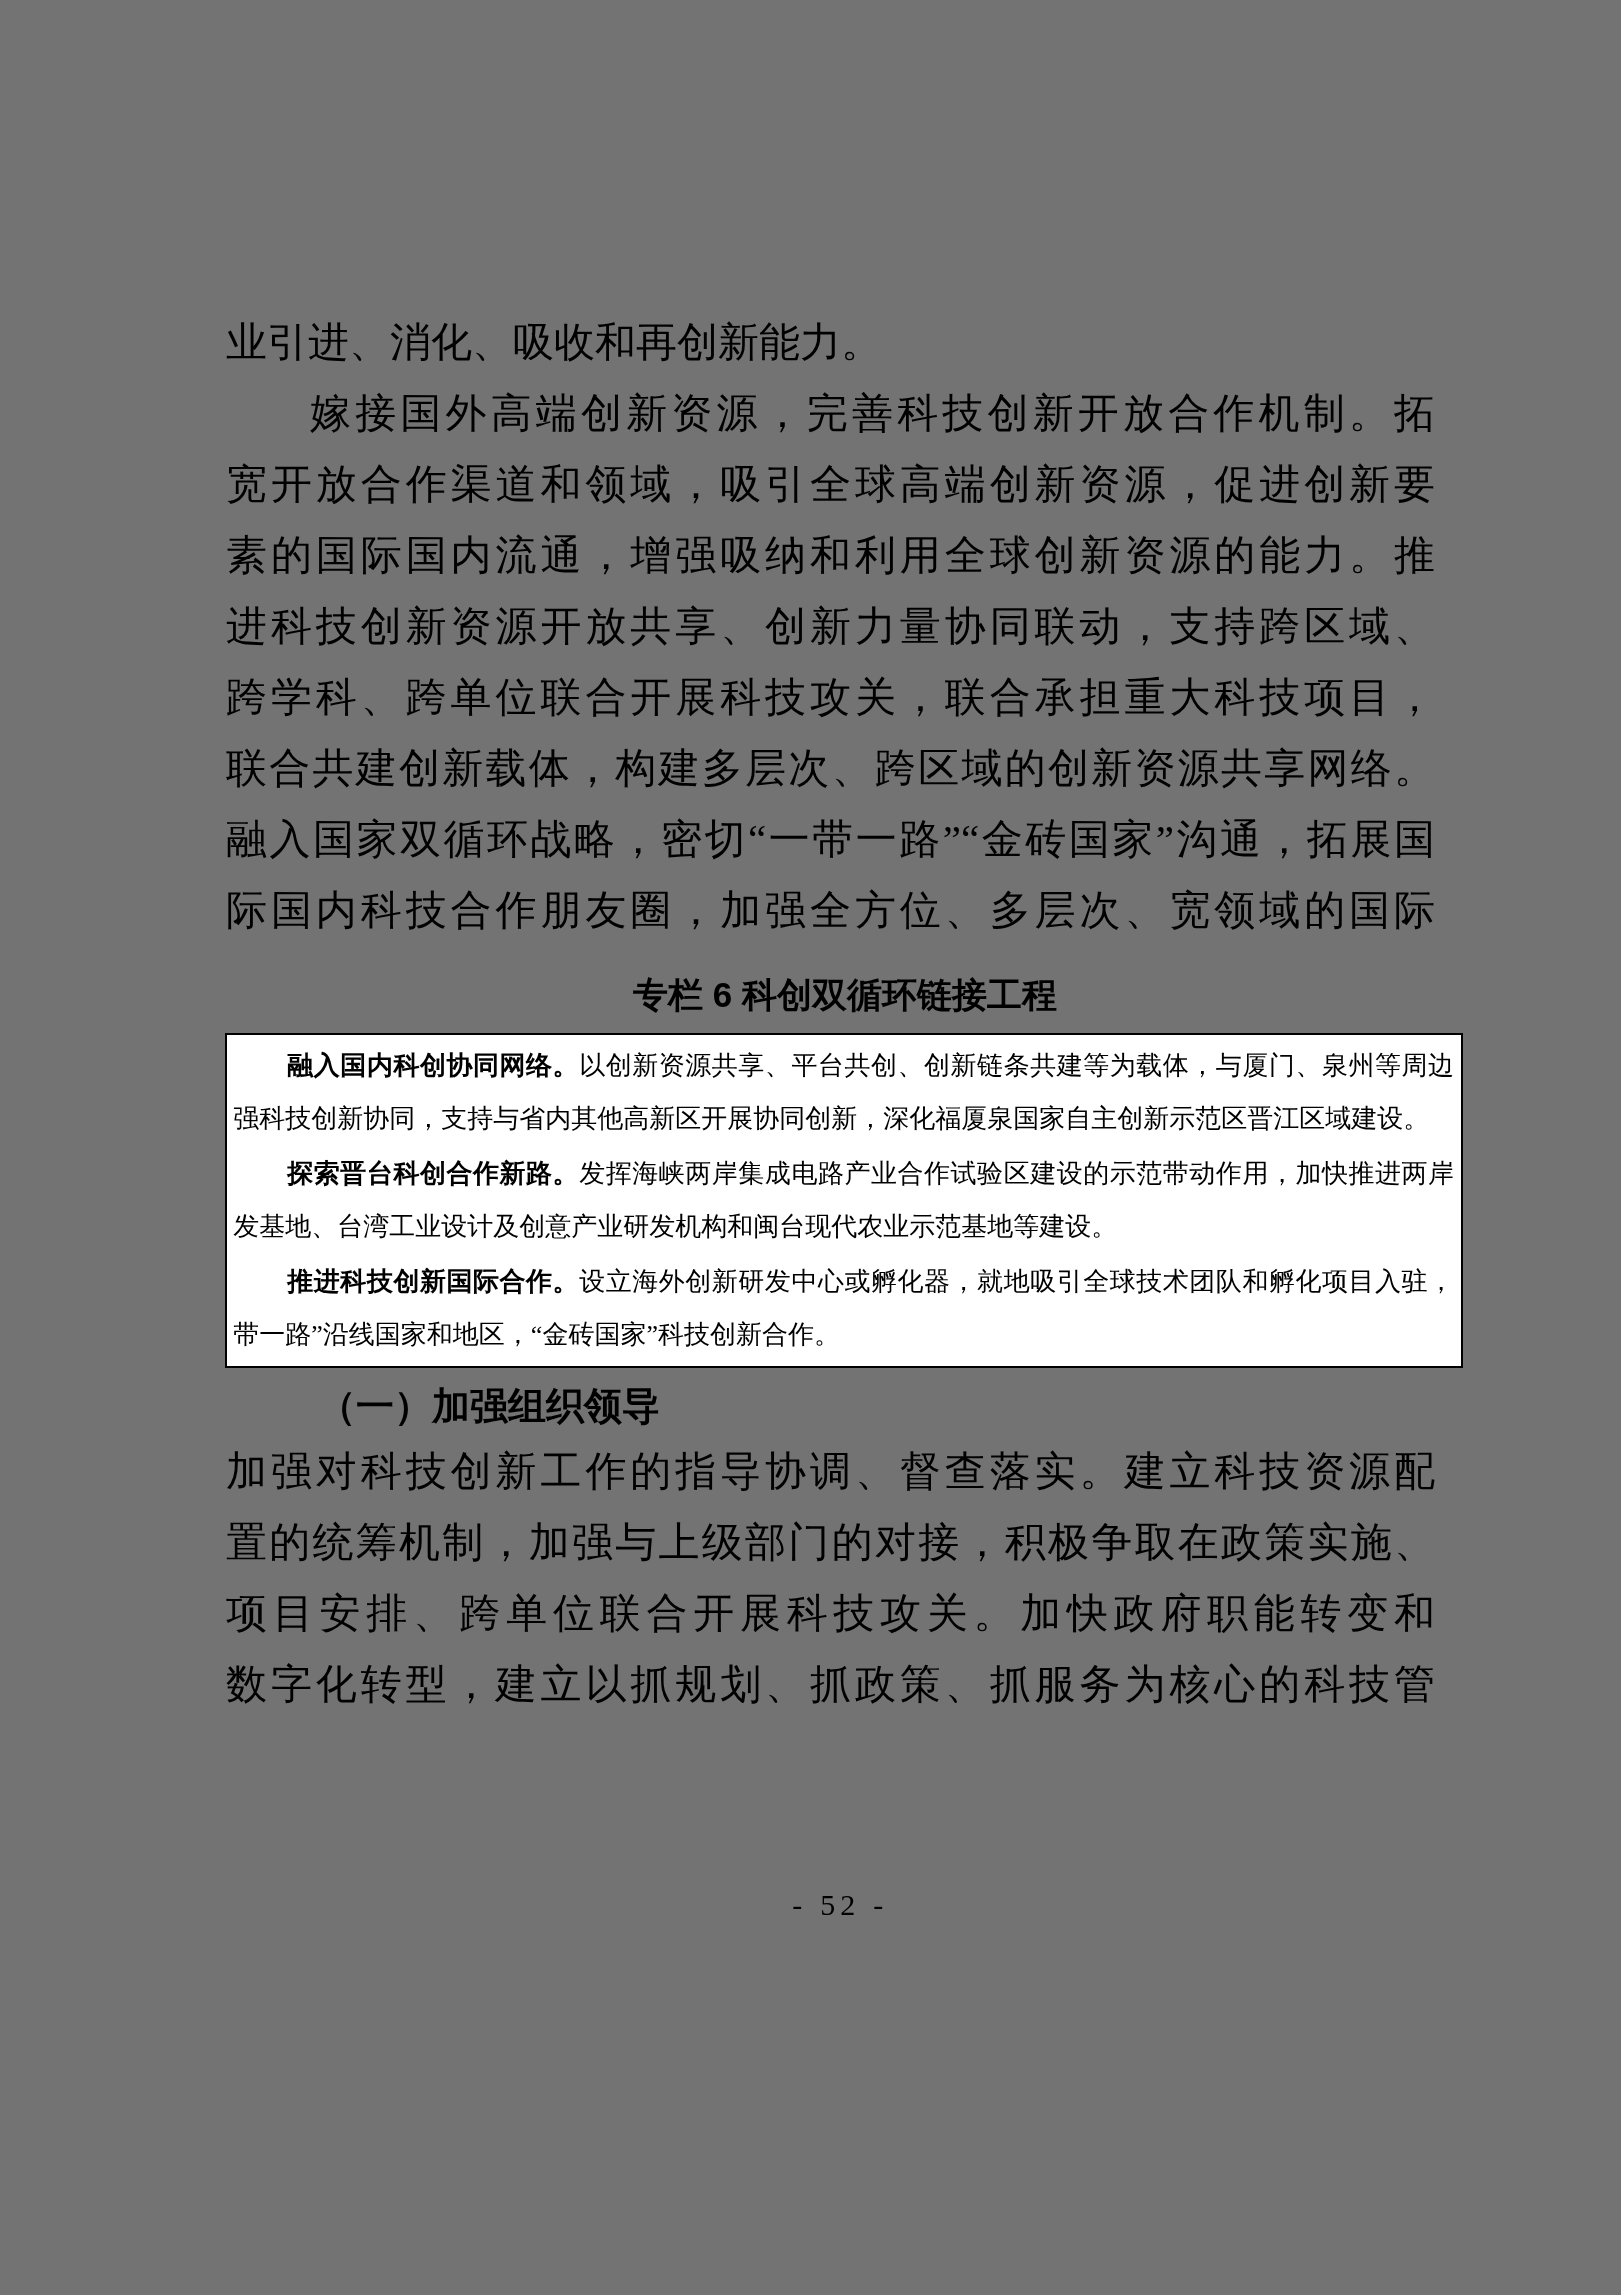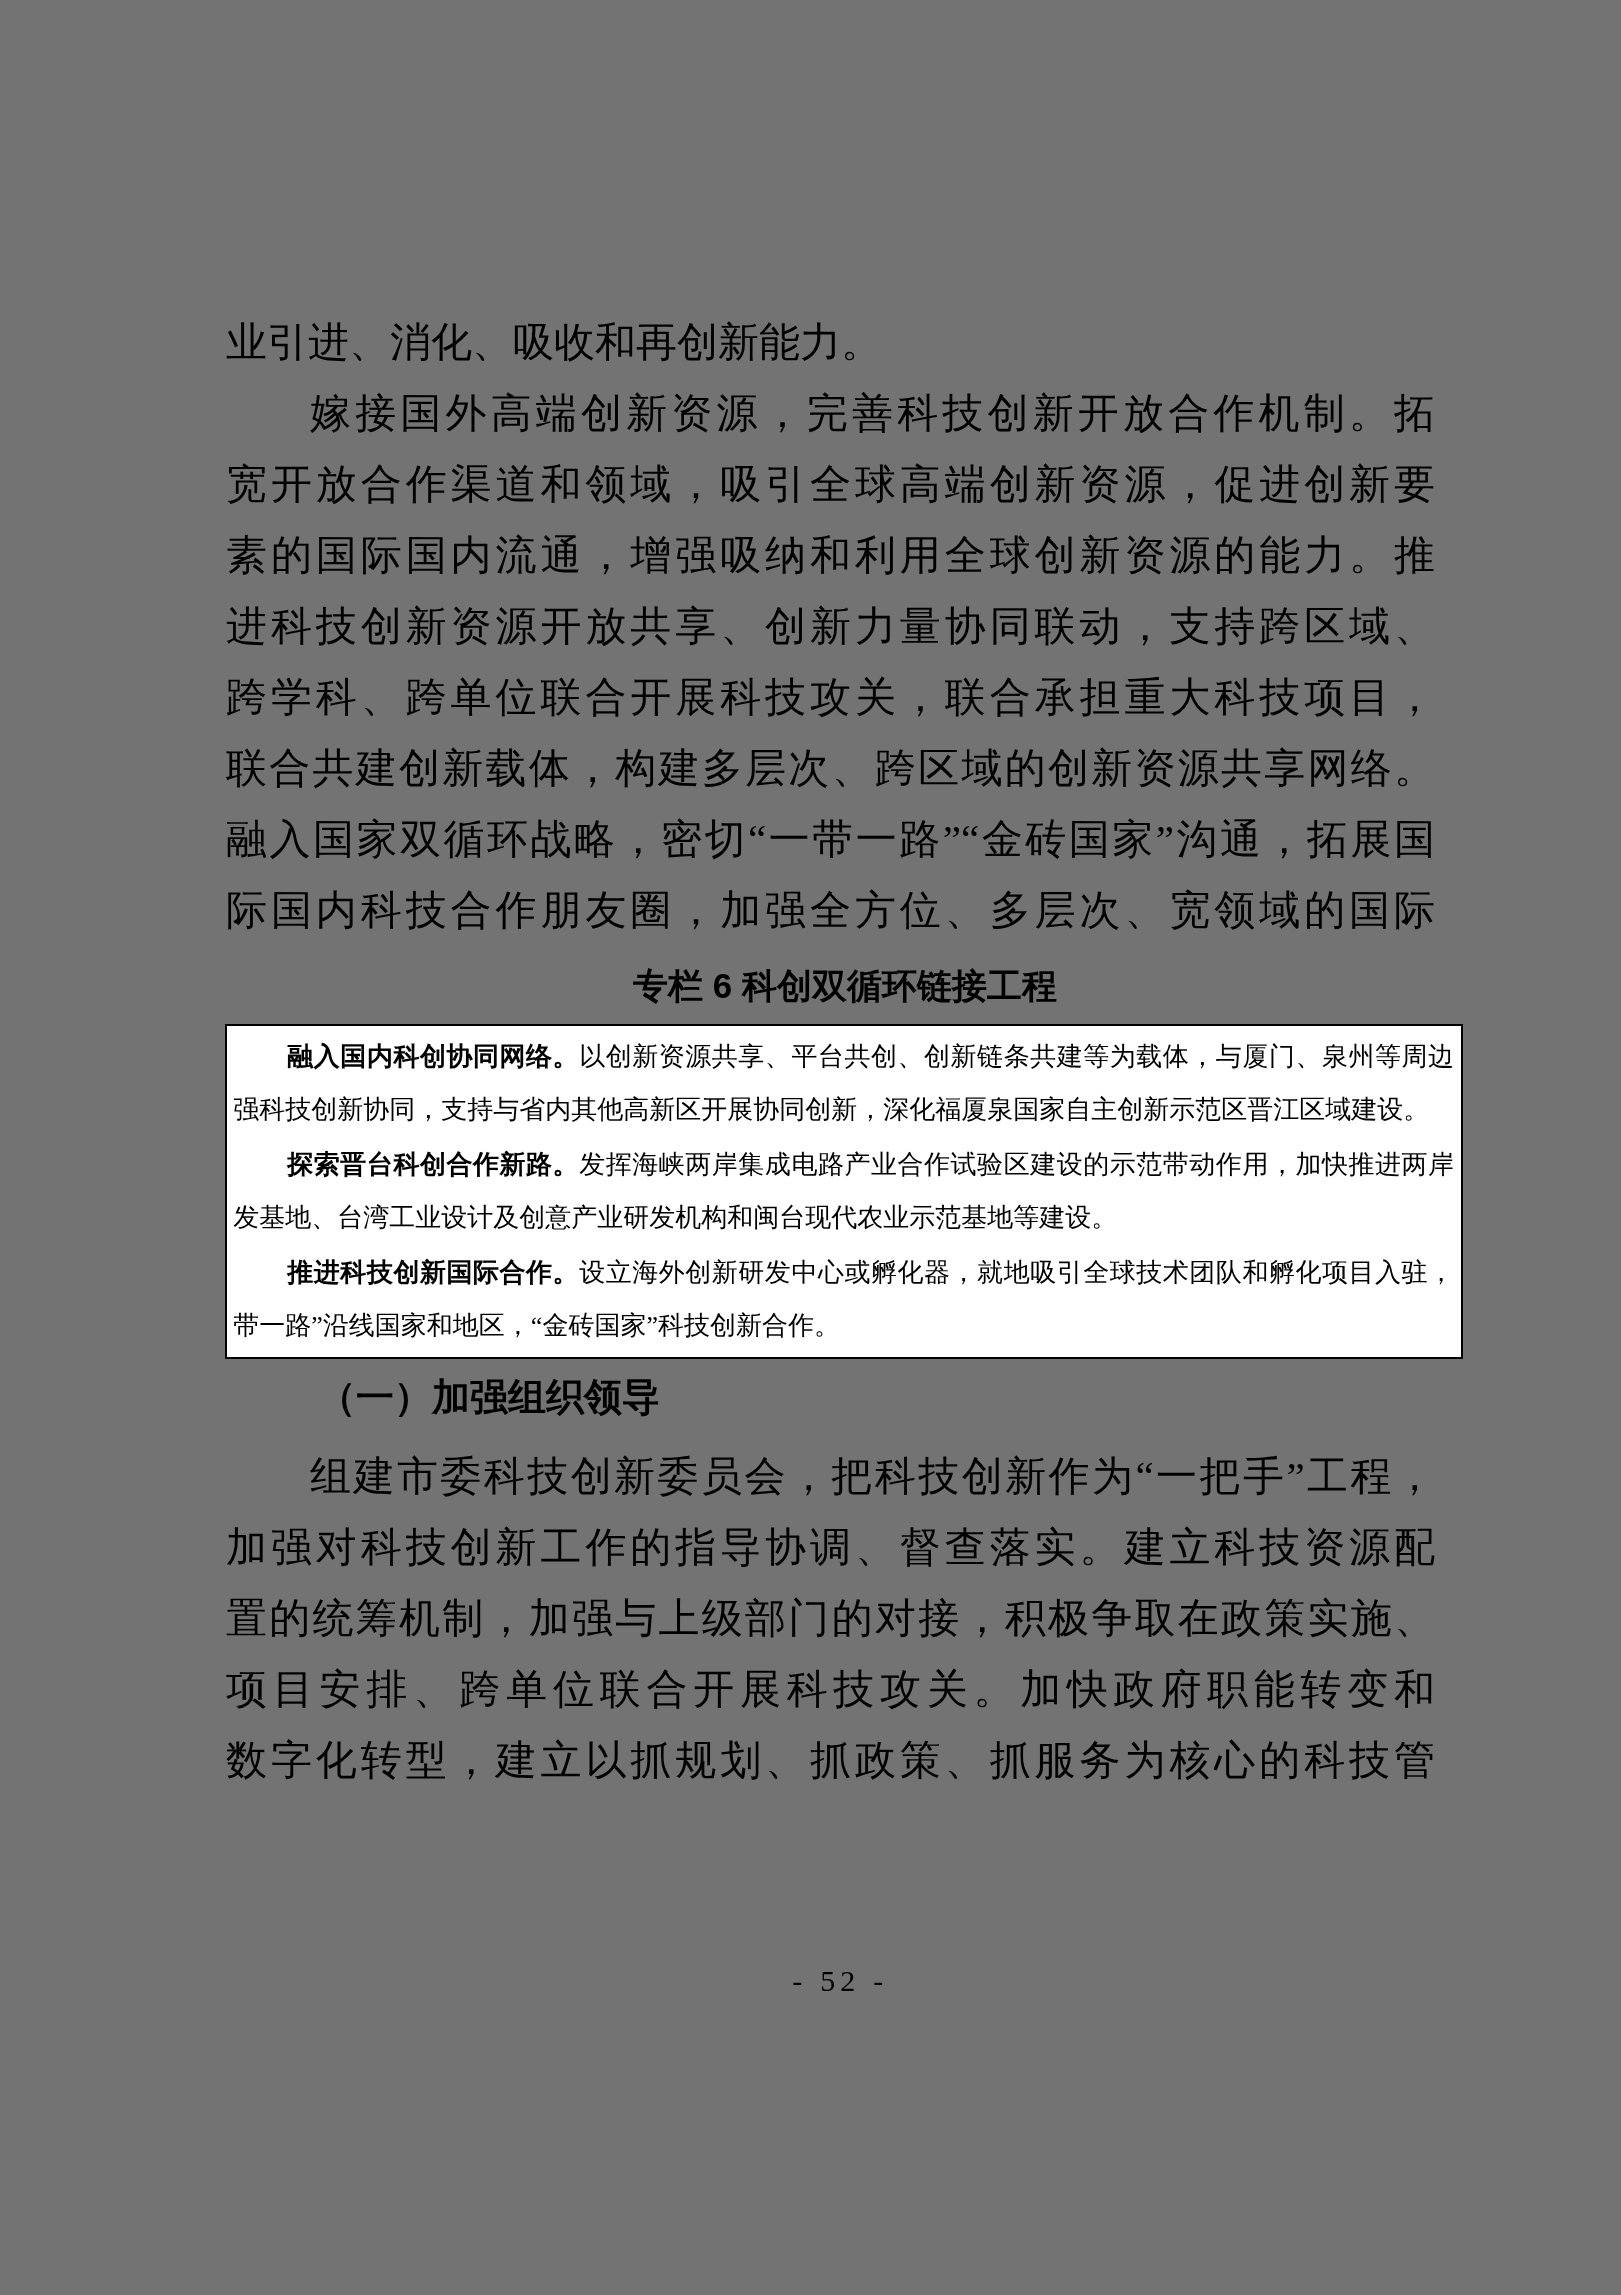--- a/index.html
+++ b/index.html
@@ -27,21 +27,21 @@
     white-space: normal;
   }
   .just {
     text-align: justify;
     text-align-last: justify;
     text-justify: inter-character;
   }
   .indent2 { text-indent: 84px; }
   
   .col-title {
-    margin-top: 17px;
+    margin-top: 26px;
     height: 46px;
     line-height: 46px;
     font-size: 35px;
     font-weight: bold;
     font-family: "Liberation Sans", sans-serif;
     text-align: center;
     width: 1238px;
   }
   
   .col-box {
@@ -129,21 +129,20 @@
 
       <div class="xline just xindent">
         <span class="lead">推进科技创新国际合作。</span><span>设立海外创新研发中心或孵化器，就地吸引全球技术团队和孵化项目入驻，深化与“一</span>
       </div>
       <div class="xline">带一路”沿线国家和地区，“金砖国家”科技创新合作。</div>
 
     </div>
 
     <div class="h2">（一）加强组织领导</div>
 
-    <div class="bline just indent2 sec-first">组建市委科技创新委员会，把科技创新作为“一把手”工程，</div>
     <div class="bline just">加强对科技创新工作的指导协调、督查落实。建立科技资源配</div>
     <div class="bline just">置的统筹机制，加强与上级部门的对接，积极争取在政策实施、</div>
     <div class="bline just">项目安排、跨单位联合开展科技攻关。加快政府职能转变和</div>
     <div class="bline just">数字化转型，建立以抓规划、抓政策、抓服务为核心的科技管</div>
 
     <div class="pagenum">- 52 -</div>
 
   </div>
 </div>
 

